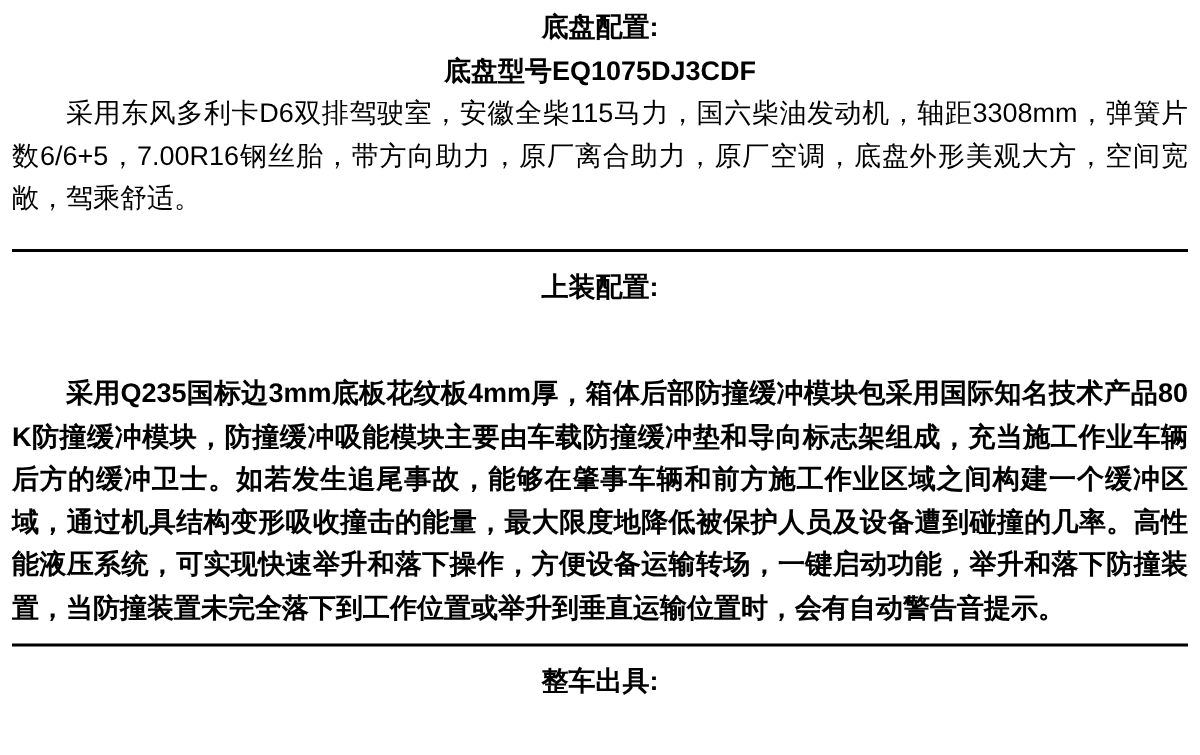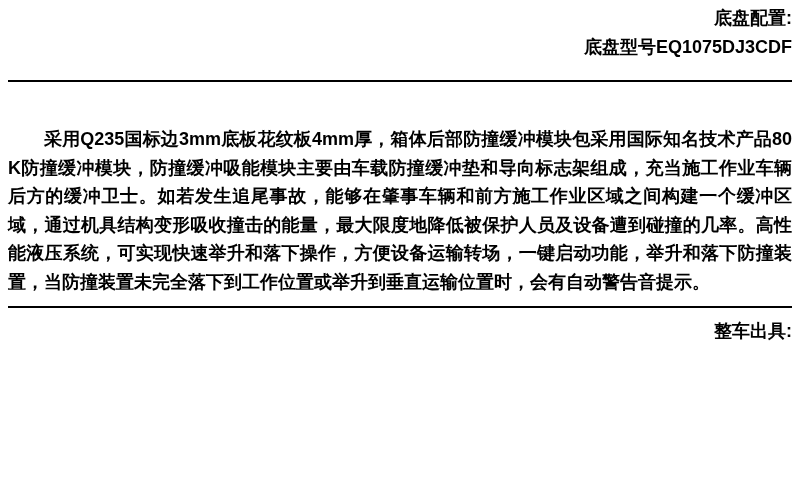--- a/index.html
+++ b/index.html
@@ -17,21 +17,21 @@
   .doc {
     box-sizing: border-box;
     width: 800px;
     height: 503px;
     padding: 4px 8px 0 8px;
     font-size: 18px;
     line-height: 28.5px;
   }
   .heading {
     font-weight: bold;
-    text-align: right;
+    text-align: center;
   }
   .doc p {
     margin: 0;
     text-indent: 2em;
     text-align: justify;
     word-break: break-all;
   }
   .doc p.bold {
     font-weight: bold;
     margin-top: 43px;
@@ -45,25 +45,27 @@
   #divider-2 { margin-top: 10px; margin-bottom: 9px; }
 </style>
 </head>
 <body>
 
 <div class="doc">
 
   <section>
     <div class="heading">底盘配置:</div>
     <div class="heading">底盘型号EQ1075DJ3CDF</div>
+    <p>采用东风多利卡D6双排驾驶室，安徽全柴115马力，国六柴油发动机，轴距3308mm，弹簧片数6/6+5，7.00R16钢丝胎，带方向助力，原厂离合助力，原厂空调，底盘外形美观大方，空间宽敞，驾乘舒适。</p>
   </section>
 
   <hr class="divider" id="divider-1">
 
   <section>
+    <div class="heading">上装配置:</div>
     <p class="bold">采用Q235国标边3mm底板花纹板4mm厚，箱体后部防撞缓冲模块包采用国际知名技术产品80K防撞缓冲模块，防撞缓冲吸能模块主要由车载防撞缓冲垫和导向标志架组成，充当施工作业车辆后方的缓冲卫士。如若发生追尾事故，能够在肇事车辆和前方施工作业区域之间构建一个缓冲区域，通过机具结构变形吸收撞击的能量，最大限度地降低被保护人员及设备遭到碰撞的几率。高性能液压系统，可实现快速举升和落下操作，方便设备运输转场，一键启动功能，举升和落下防撞装置，当防撞装置未完全落下到工作位置或举升到垂直运输位置时，会有自动警告音提示。</p>
   </section>
 
   <hr class="divider" id="divider-2">
 
   <section>
     <div class="heading">整车出具:</div>
 
   </section>
 

